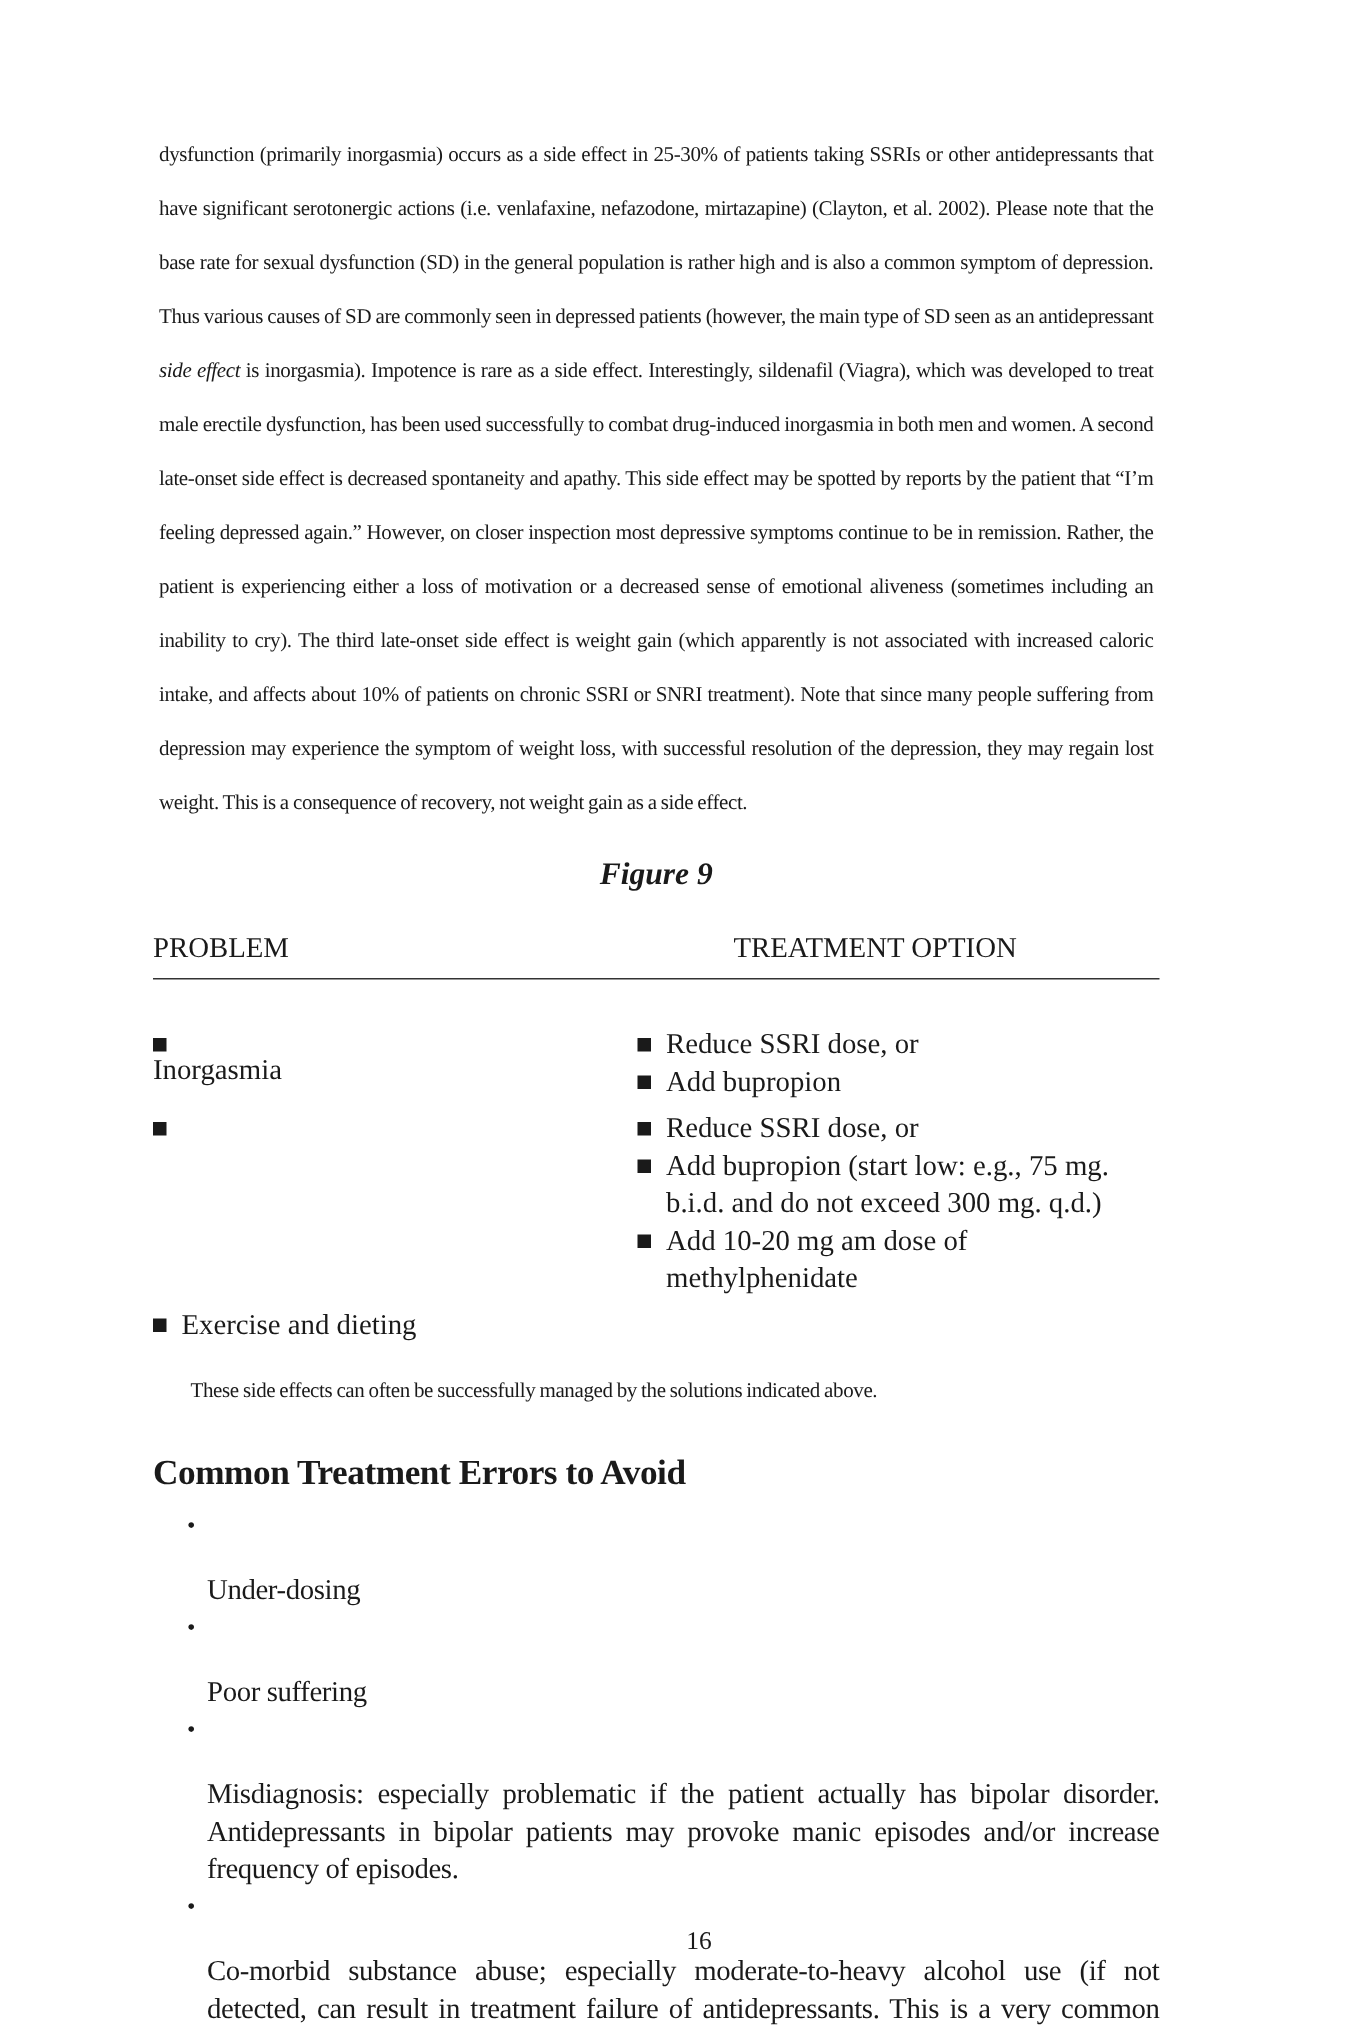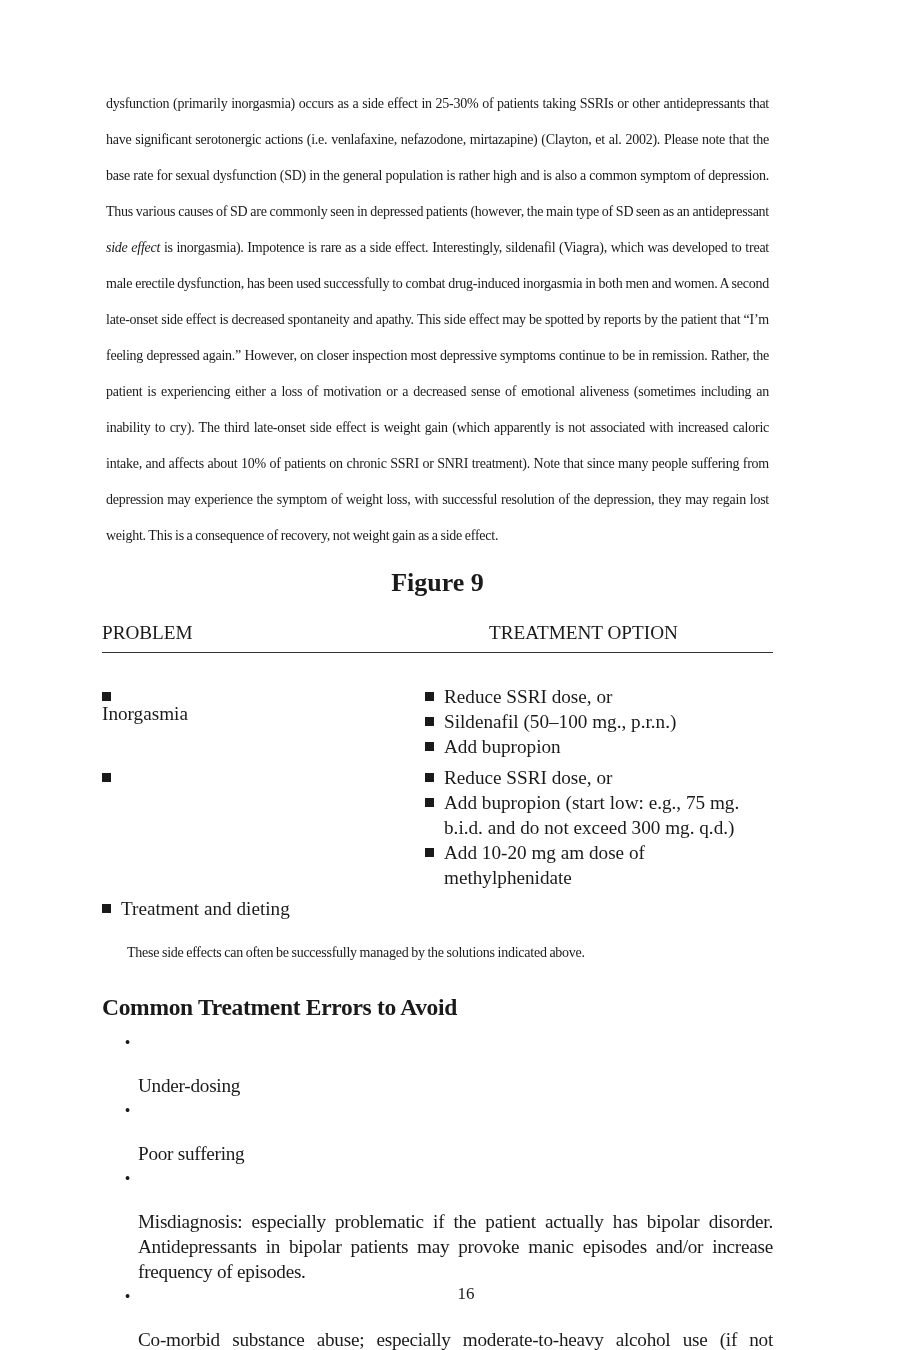--- a/index.html
+++ b/index.html
@@ -28,21 +28,22 @@
       margin: 4px;
       letter-spacing: -0.25px;
       word-spacing: -0.5px;
     }
     .body-text em {
       font-style: italic;
     }
     .figure-caption {
       text-align: center;
       font-weight: bold;
-      font-size: 26px;
+      font-style: italic;
+      font-size: 21px;
       margin-top: 16px;
       height: 25px;
       line-height: 25px;
     }
     .fig-header {
       margin-top: 25px;
       display: flex;
       font-size: 19.2px;
       line-height: 25px;
       padding-bottom: 7px;
@@ -155,24 +156,20 @@
           <span class="sq-bullet"></span>
           <span>Inorgasmia</span>
         </div>
         <div class="treatments">
           <div class="treat-item">
             <span class="sq-bullet"></span>
             <span class="treat-text">Reduce SSRI dose, or</span>
           </div>
           <div class="treat-item">
             <span class="sq-bullet"></span>
-            <span class="treat-text">Sildenafil (50–100 mg., p.r.n.)</span>
-          </div>
-          <div class="treat-item">
-            <span class="sq-bullet"></span>
             <span class="treat-text">Add bupropion</span>
           </div>
         </div>
       </div>
 
       <div class="fig-row">
         <div class="problem">
           <span class="sq-bullet"></span>
         </div>
         <div class="treatments">
@@ -188,21 +185,21 @@
             <span class="sq-bullet"></span>
             <span class="treat-text">Add 10-20 mg am dose of methylphenidate</span>
           </div>
         </div>
       </div>
 
       <div class="fig-row">
         <div class="treatments">
           <div class="treat-item">
             <span class="sq-bullet"></span>
-            <span class="treat-text">Treatment and dieting</span>
+            <span class="treat-text">Exercise and dieting</span>
           </div>
         </div>
       </div>
 
     </div>
   </div>
 
   <p class="body-text closing-para">These side effects can often be successfully managed by the solutions indicated above.</p>
 
   <h2 class="section-heading">Common Treatment Errors to Avoid</h2>

